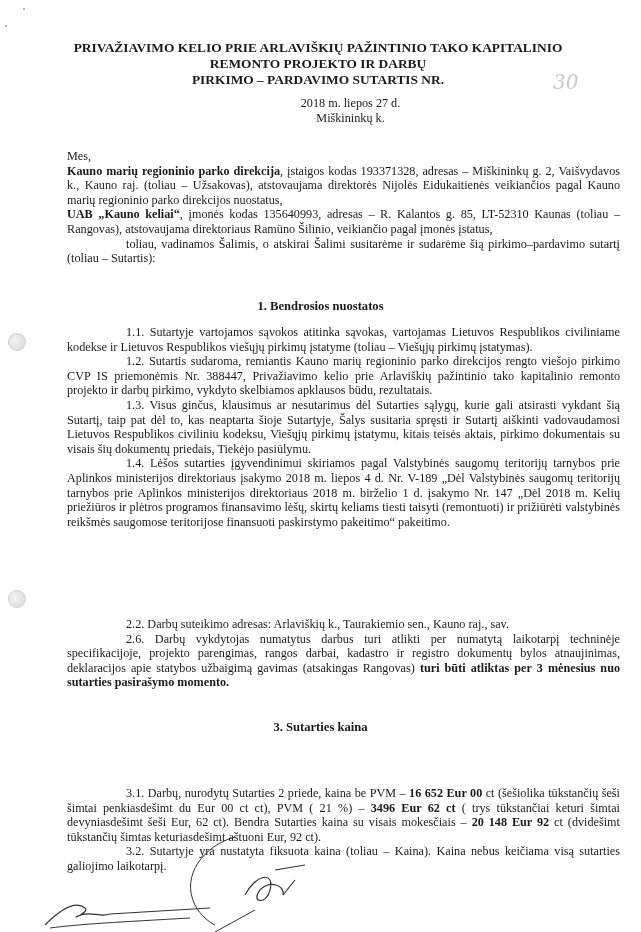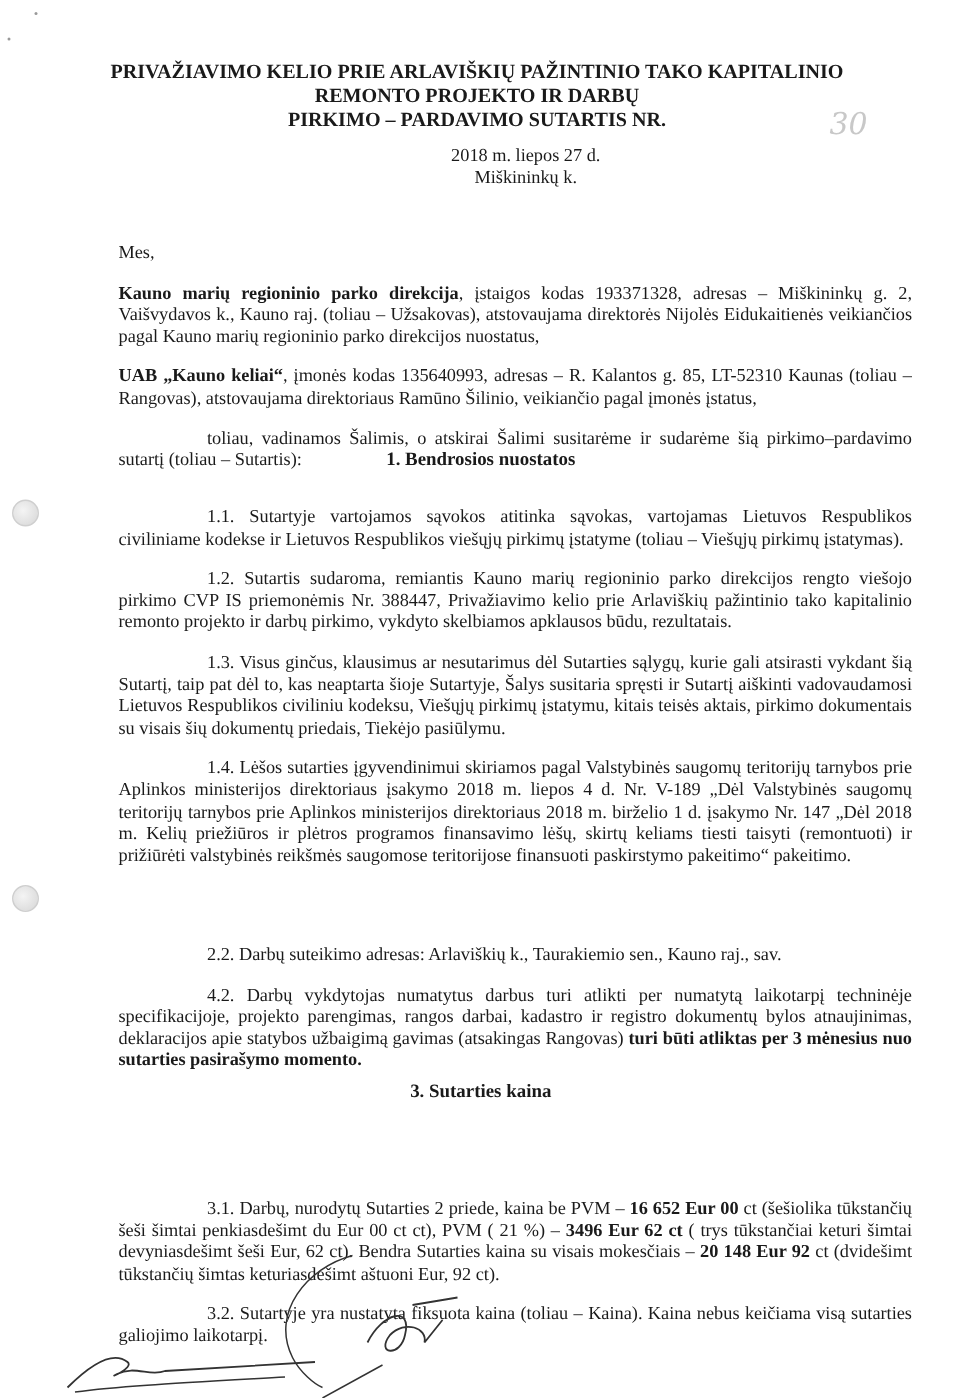--- a/index.html
+++ b/index.html
@@ -5,21 +5,21 @@
   html, body { margin:0; padding:0; background:#ffffff; }
   body { width:641px; height:932px; position:relative; overflow:hidden;
          font-family:"Liberation Serif", serif; color:#1a1a1a; }
   .page { position:absolute; left:0; top:0; width:641px; height:932px; background:#fff; }
   .punch { position:absolute; width:16px; height:16px; border-radius:50%;
            background:radial-gradient(circle at 40% 40%, #f4f4f4, #d6d6d6); border:1px solid #cfcfcf; }
   .speck { position:absolute; width:2px; height:2px; background:#999; border-radius:50%; }
   .title { position:absolute; left:0; width:636px; text-align:center; font-weight:bold; font-size:13.4px; line-height:15px; }
   .center { position:absolute; left:0; width:641px; text-align:center; font-size:12.2px; line-height:15px;margin-left:30px; }
   .para { position:absolute; left:67px; width:553px; text-align:justify; font-size:12.2px; line-height:14.6px; }
-  .para p { margin:12px; }
+  .para p { margin:0; }
   .indent { text-indent:59px; }
   .h { position:absolute; left:0; width:641px; text-align:center; font-weight:bold; font-size:12.6px; }
   b { font-weight:bold; }
   .handnum { position:absolute; font-family:"DejaVu Serif", serif; font-style:italic; color:#c8c8c8; font-size:20px;margin-left:28px; }
   svg.sig { position:absolute; }
 </style>
 </head>
 <body>
 
 <div class="page">
@@ -47,21 +47,21 @@
   <div class="h" style="top:299px">1. Bendrosios nuostatos</div>
   <div class="para" style="top:325px">
     <p class="indent">1.1. Sutartyje vartojamos sąvokos atitinka sąvokas, vartojamas Lietuvos Respublikos civiliniame kodekse ir Lietuvos Respublikos viešųjų pirkimų įstatyme (toliau – Viešųjų pirkimų įstatymas).</p>
     <p class="indent">1.2. Sutartis sudaroma, remiantis Kauno marių regioninio parko direkcijos rengto viešojo pirkimo CVP IS priemonėmis Nr. 388447, Privažiavimo kelio prie Arlaviškių pažintinio tako kapitalinio remonto projekto ir darbų pirkimo, vykdyto skelbiamos apklausos būdu, rezultatais.</p>
     <p class="indent">1.3. Visus ginčus, klausimus ar nesutarimus dėl Sutarties sąlygų, kurie gali atsirasti vykdant šią Sutartį, taip pat dėl to, kas neaptarta šioje Sutartyje, Šalys susitaria spręsti ir Sutartį aiškinti vadovaudamosi Lietuvos Respublikos civiliniu kodeksu, Viešųjų pirkimų įstatymu, kitais teisės aktais, pirkimo dokumentais su visais šių dokumentų priedais, Tiekėjo pasiūlymu.</p>
     <p class="indent">1.4. Lėšos sutarties įgyvendinimui skiriamos pagal Valstybinės saugomų teritorijų tarnybos prie Aplinkos ministerijos direktoriaus įsakymo 2018 m. liepos 4 d. Nr. V-189 „Dėl Valstybinės saugomų teritorijų tarnybos prie Aplinkos ministerijos direktoriaus 2018 m. birželio 1 d. įsakymo Nr. 147 „Dėl 2018 m. Kelių priežiūros ir plėtros programos finansavimo lėšų, skirtų keliams tiesti taisyti (remontuoti) ir prižiūrėti valstybinės reikšmės saugomose teritorijose finansuoti paskirstymo pakeitimo“ pakeitimo.</p>
   </div>
 
   <div class="para" style="top:617px">
     <p class="indent">2.2. Darbų suteikimo adresas: Arlaviškių k., Taurakiemio sen., Kauno raj., sav.</p>
-    <p class="indent"><span>4.2. Darbų vykdytojas numatytus darbus turi atlikti per numatytą laikotarpį techninėje specifikacijoje, projekto parengimas, rangos darbai, kadastro ir registro dokumentų bylos atnaujinimas, deklaracijos apie statybos užbaigimą gavimas (atsakingas Rangovas) </span><b>turi būti atliktas per 3 mėnesius nuo sutarties pasirašymo momento.</b></p>
+    <p class="indent"><span>2.6. Darbų vykdytojas numatytus darbus turi atlikti per numatytą laikotarpį techninėje specifikacijoje, projekto parengimas, rangos darbai, kadastro ir registro dokumentų bylos atnaujinimas, deklaracijos apie statybos užbaigimą gavimas (atsakingas Rangovas) </span><b>turi būti atliktas per 3 mėnesius nuo sutarties pasirašymo momento.</b></p>
   </div>
 
   <div class="h" style="top:720px">3. Sutarties kaina</div>
   <div class="para" style="top:786px">
     <p class="indent"><span>3.1. Darbų, nurodytų Sutarties 2 priede, kaina be PVM – </span><b>16 652 Eur 00</b><span> ct (šešiolika tūkstančių šeši šimtai penkiasdešimt du Eur 00 ct ct), PVM ( 21 %) – </span><b>3496 Eur 62 ct</b><span> ( trys tūkstančiai keturi šimtai devyniasdešimt šeši Eur, 62 ct). Bendra Sutarties kaina su visais mokesčiais – </span><b>20 148 Eur 92</b><span> ct (dvidešimt tūkstančių šimtas keturiasdešimt aštuoni Eur, 92 ct).</span></p>
     <p class="indent">3.2. Sutartyje yra nustatyta fiksuota kaina (toliau – Kaina). Kaina nebus keičiama visą sutarties galiojimo laikotarpį.</p>
   </div>
 
   <svg class="sig" style="left:40px;top:880px" width="180" height="50" viewBox="0 0 180 50">
     <path d="M5 45 C20 30, 35 20, 45 28 C50 32, 30 40, 38 36 C50 30, 60 38, 70 34 L170 28" stroke="#333" stroke-width="1.2" fill="none"></path>

